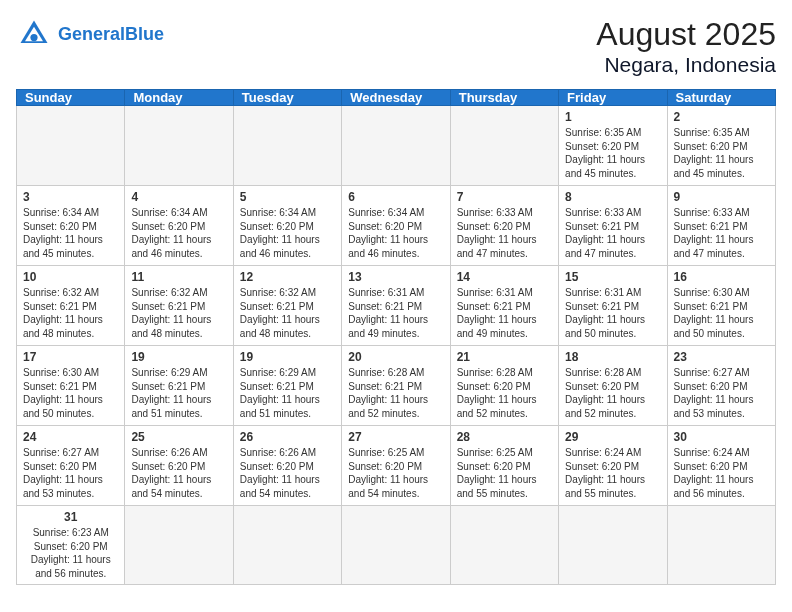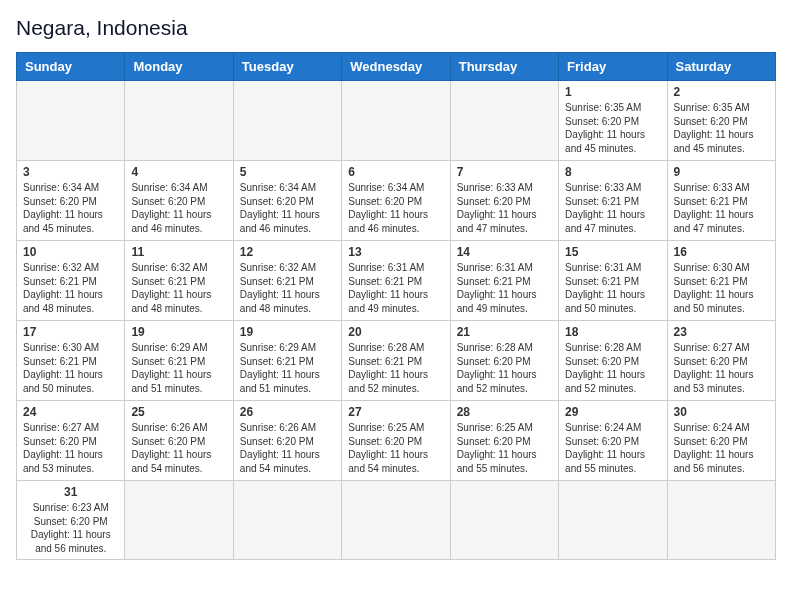--- a/index.html
+++ b/index.html
@@ -47,21 +47,21 @@
     .calendar {
       width: 100%;
       border-collapse: collapse;
       border: 1px solid #ccc;
     }
     .calendar th {
       background: #2176cc;
       color: #fff;
       font-size: 13px;
       font-weight: bold;
-      padding: 6px 8px;
+      padding: 0 8px;
       text-align: left;
       border: 1px solid #1a65b0;
     }
     .calendar td {
       vertical-align: top;
       border: 1px solid #ccc;
       padding: 4px 6px;
       font-size: 10.5px;
       color: #333;
       height: 80px;
@@ -82,21 +82,35 @@
     }
     .last-row td {
       height: 65px;
       text-align: center;
     }
   </style>
 </head>
 <body>
 
 <div class="header">
+  <div class="logo">
+    <svg class="logo-icon" viewBox="0 0 40 40">
+      <rect width="40" height="40" fill="white"></rect>
+      <polygon points="20,5 35,30 5,30" fill="#2176cc"></polygon>
+      <polygon points="20,12 30,28 10,28" fill="white"></polygon>
+      <circle cx="20" cy="24" r="4" fill="#2176cc"></circle>
+    </svg>
+    <div>
+      <div class="logo-text">
+        <span>General</span><span style="color:#2176cc">Blue</span>
+      </div>
+    </div>
+  </div>
   <div class="title-block">
+    <div class="month-year">August 2025</div>
     <div class="location">Negara, Indonesia</div>
   </div>
 </div>
 
 <table class="calendar">
   <thead>
     <tr>
     <th>Sunday</th>
         <th>Monday</th>
         <th>Tuesday</th>

